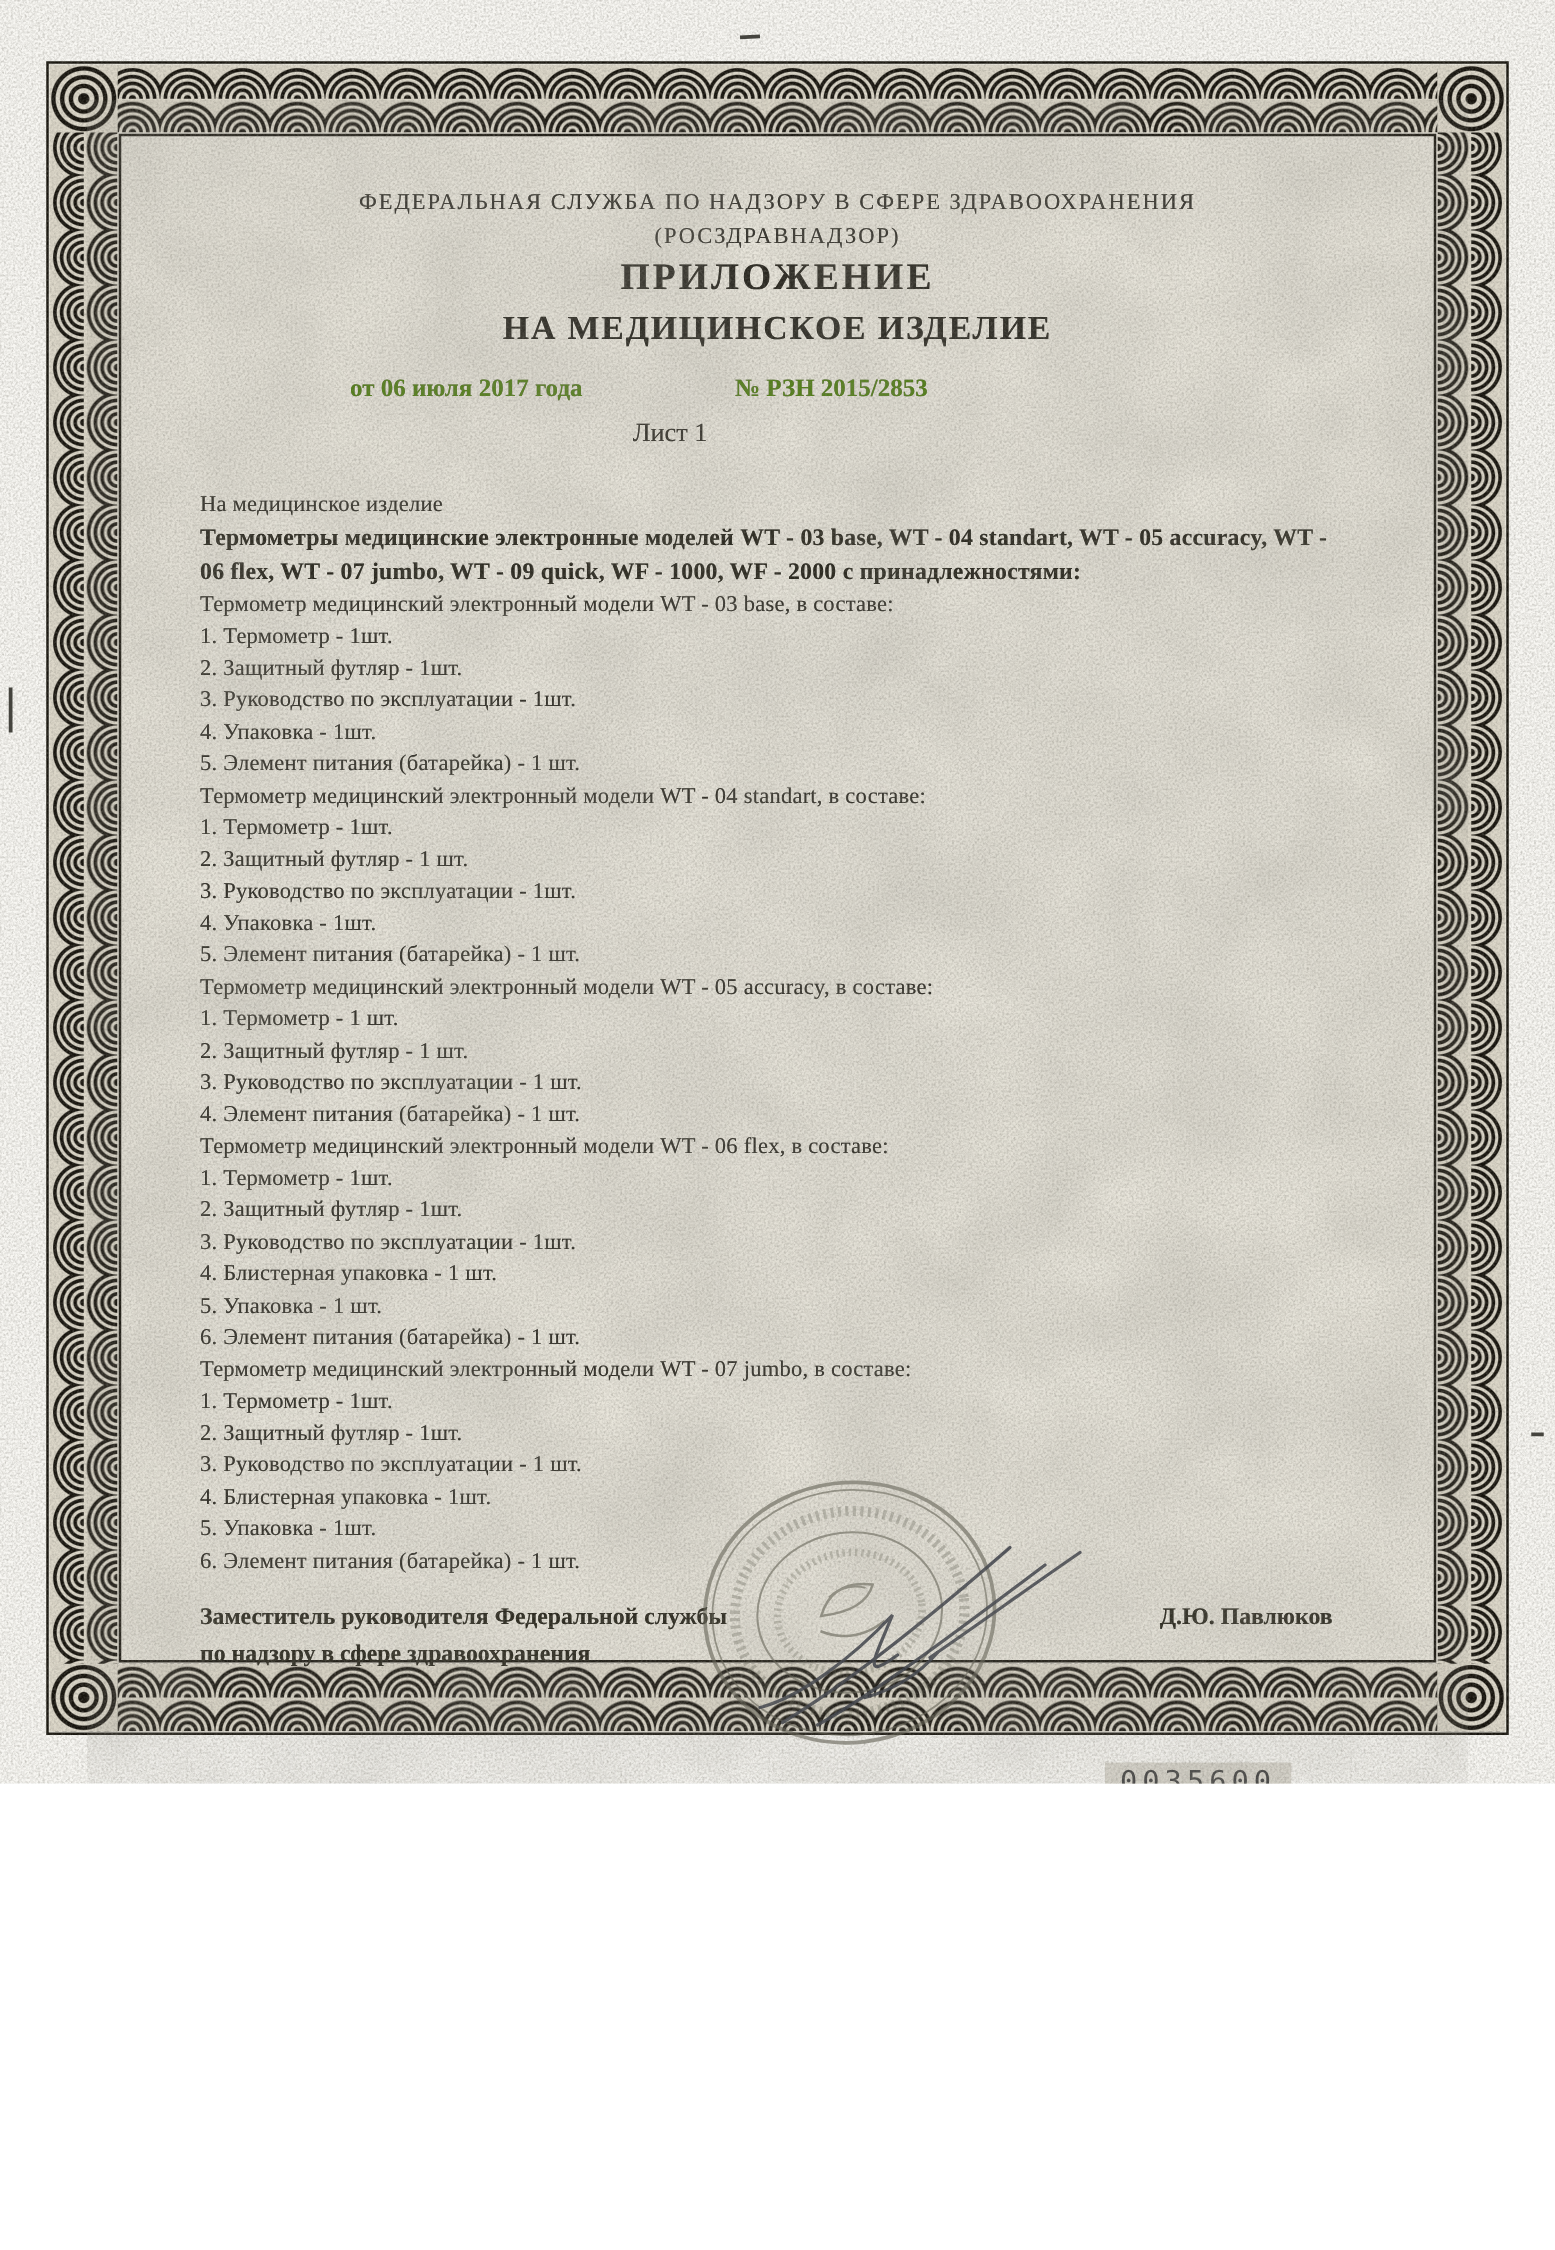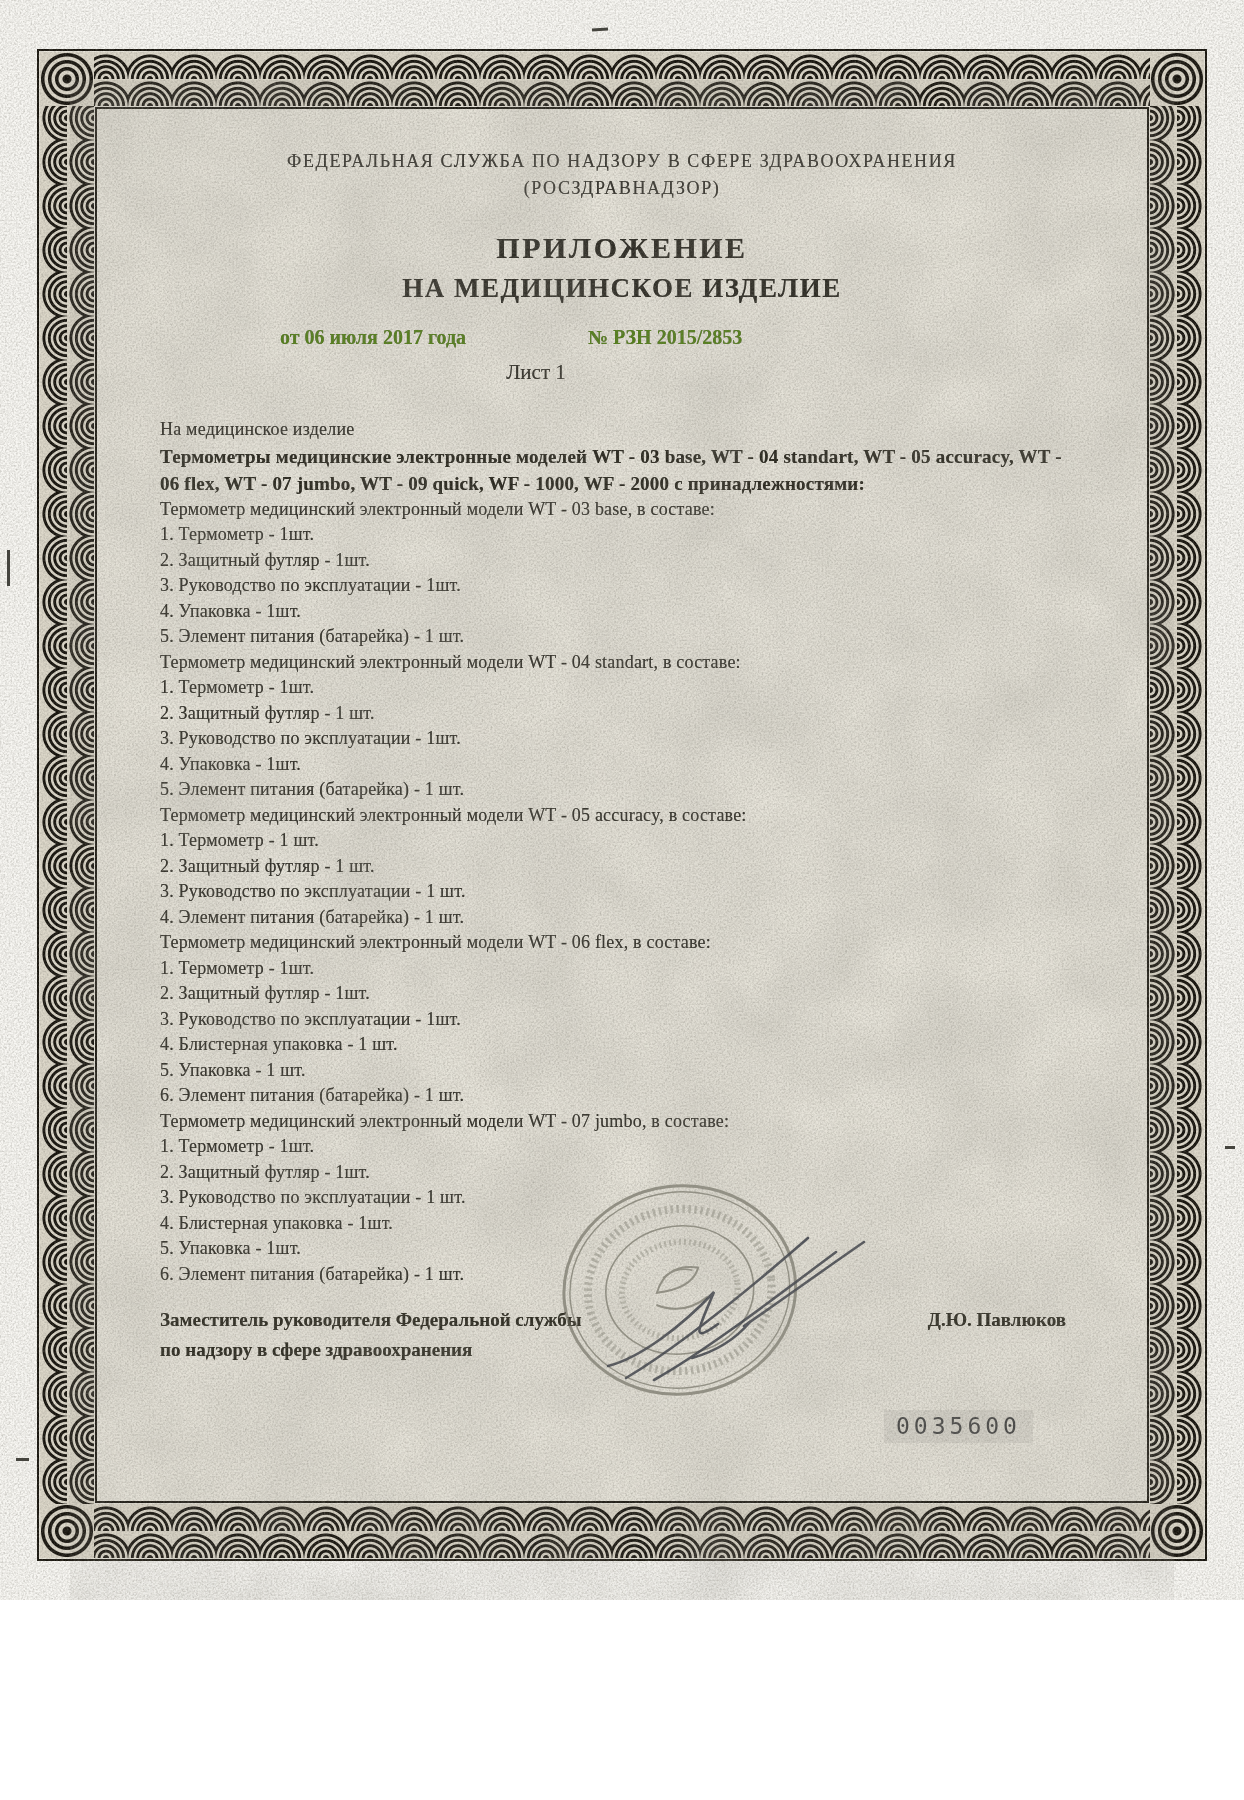--- a/index.html
+++ b/index.html
@@ -1,17 +1,17 @@
 <!DOCTYPE html>
 <html><head>
 <meta charset="utf-8">
 <style>
   html,body { margin:0; padding:0; background:#ffffff; }
   .page {
-    position:relative; width:1244px; height:1600px; overflow:hidden;
+    position:relative; width:1244px; height:1427px; overflow:hidden;
     background:#f7f6f2;
     font-family:"Liberation Serif", serif;
   }
   
   .inner-bg { position:absolute; left:39px; right:39px; top:51px; bottom:41px; background:#e8e5db; z-index:1; }
   .edge { position:absolute; background-color:#dcd7c9; z-index:2; }
   .edge.top, .edge.bottom {
     left:40px; right:40px; height:54px;
     background-image:
       radial-gradient(circle at 50% 100%, #16130d 2.5px, transparent 3.4px),
@@ -59,21 +59,21 @@
   .outline.inner { left:95px; right:95px; top:107px; bottom:97px; }
 
   
   .paper {
     position:absolute; left:98px; right:98px; top:110px; bottom:100px;
     padding:38px 62px 0; z-index:5;
     color:#2c2a23;
     text-shadow:0 0 0.5px rgba(44,42,35,0.6);
   }
   .agency { margin:0; text-align:center; font-size:18px; line-height:27px; letter-spacing:1.6px; color:#32302a; }
-  .title-block { margin-top:26px; text-align:center; color:#26241d; }
+  .title-block { text-align:center; color:#26241d; }
   .title-block p { margin:0; font-weight:700; }
   .t1 { font-size:30px; line-height:40px; letter-spacing:2.5px; }
   .t2 { font-size:26px; line-height:40px; letter-spacing:1px; }
   .t3 { font-size:27px; line-height:40px; letter-spacing:1.5px; }
   .meta { position:relative; margin-top:18px; height:30px; font-weight:700; font-size:20px; color:#4d7c0f; }
   .meta .date { position:absolute; left:120px; }
   .meta .num  { position:absolute; left:428px; }
   .sheet { margin:4px 0 0; text-align:center; padding-right:172px; font-weight:400; font-size:21px; }
   .bodytext { margin-top:32px; width:918px; }
   .line { margin:0; font-size:18px; line-height:25.5px; letter-spacing:0.2px; }

